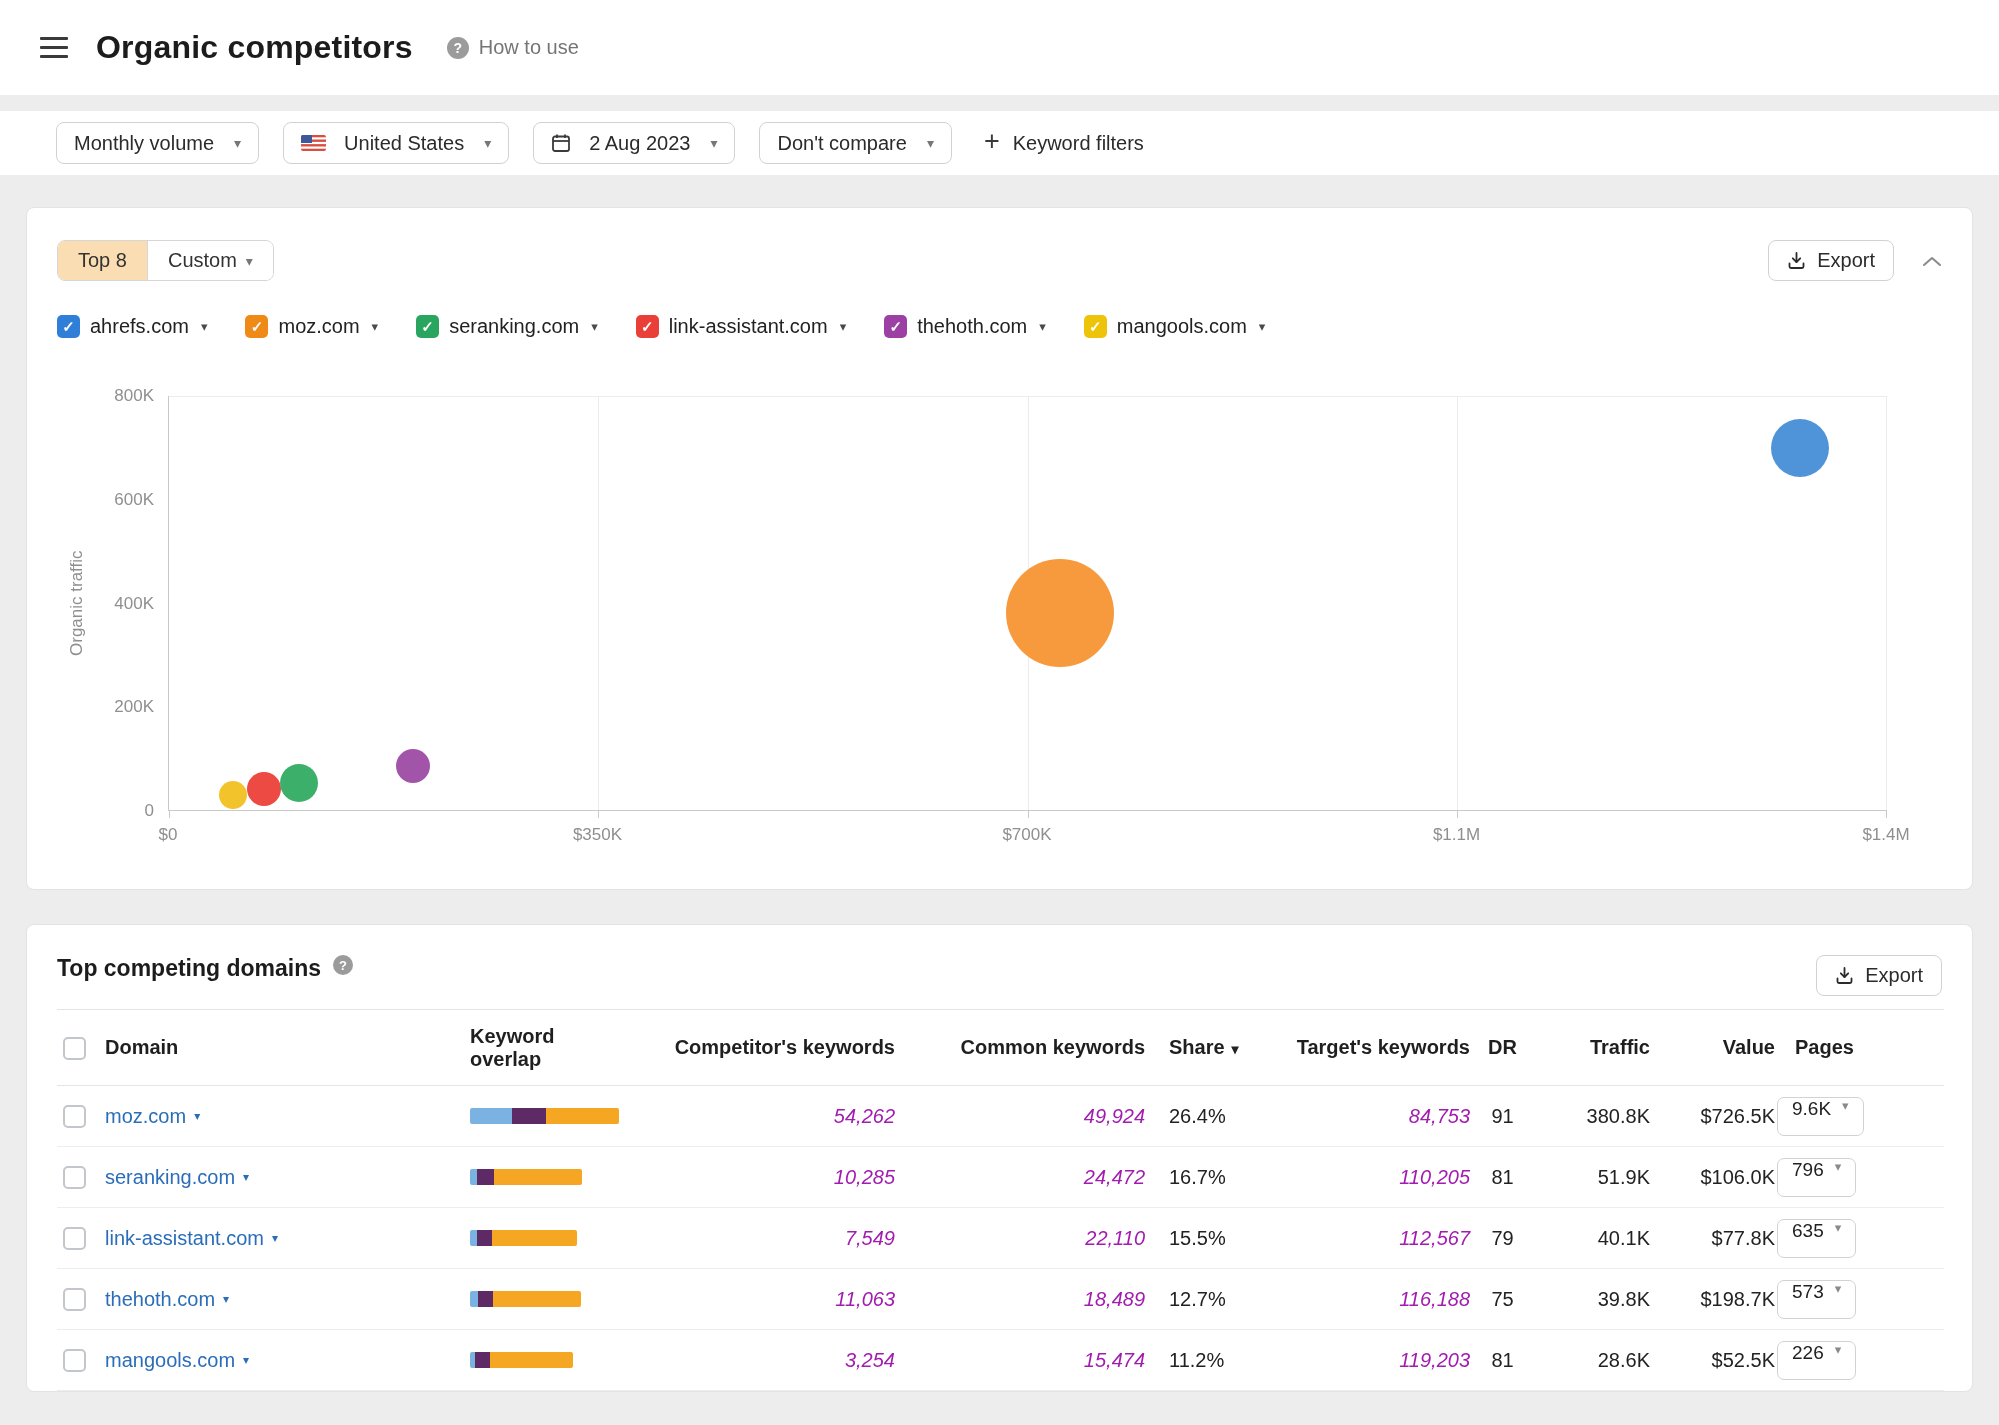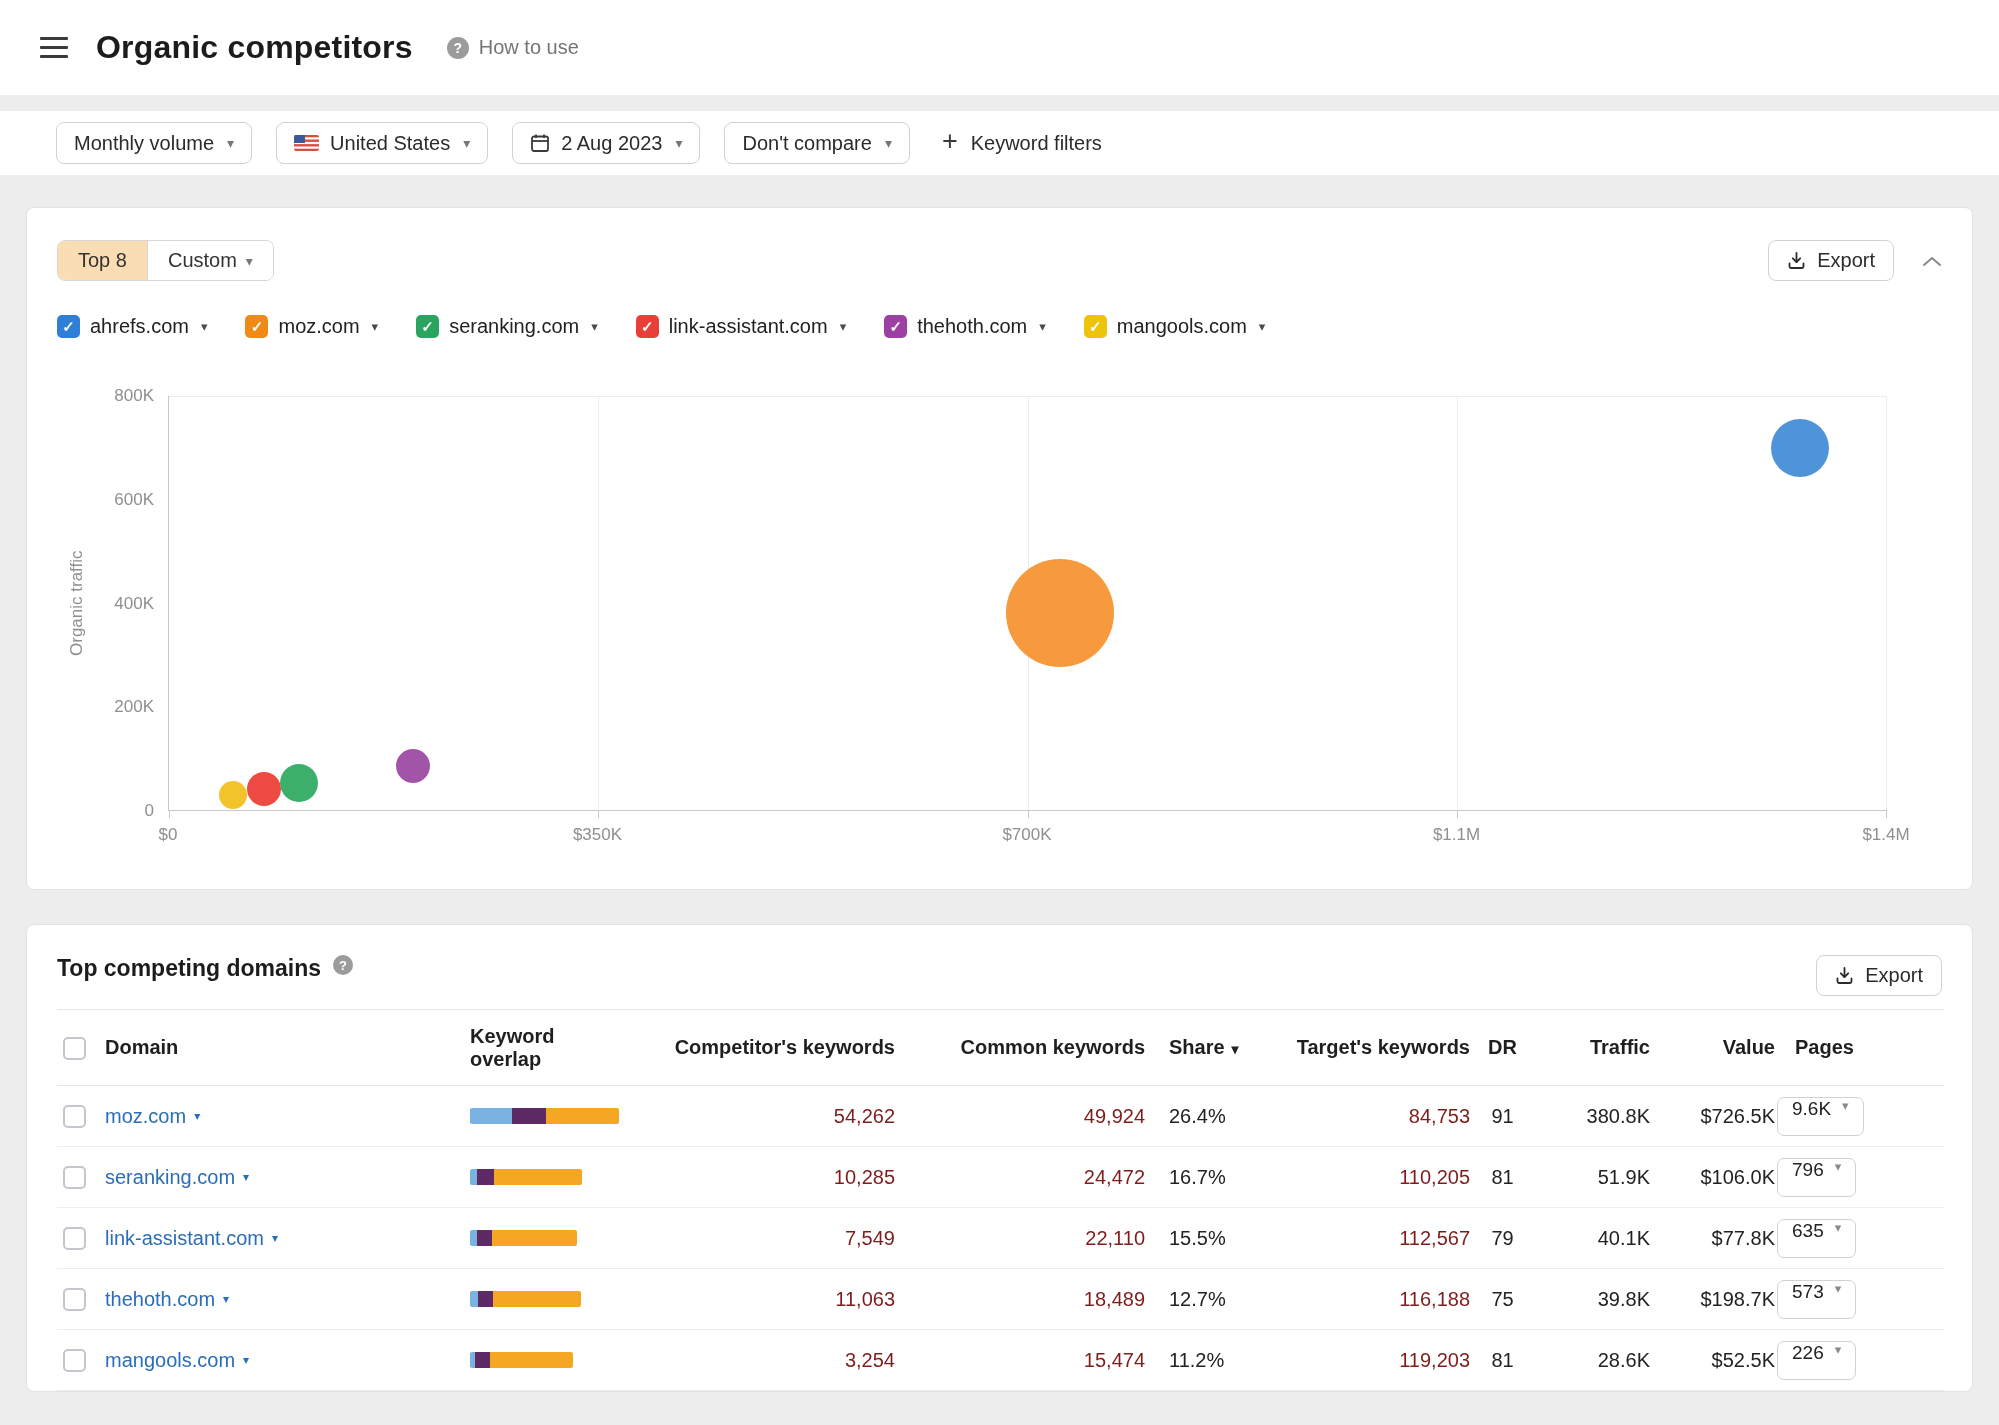--- a/index.html
+++ b/index.html
@@ -10,21 +10,21 @@
   
   .topbar{height:95px;background:#fff;display:flex;align-items:center;padding:0 40px;}
   .hamburger{width:28px;display:flex;flex-direction:column;gap:6px;margin-right:28px;cursor:pointer;}
   .hamburger span{height:3px;background:#3a3a3a;border-radius:1px;}
   .page-title{font-size:32px;font-weight:700;color:#1c1c1c;letter-spacing:.2px;}
   .howto{display:flex;align-items:center;gap:10px;margin-left:34px;color:#757575;font-size:20px;cursor:pointer;}
   .q-icon{width:22px;height:22px;border-radius:50%;background:#9b9b9b;color:#fff;font-size:14px;font-weight:700;display:flex;align-items:center;justify-content:center;flex:0 0 auto;}
 
   
   .filterbar{margin-top:16px;background:#fff;height:64px;display:flex;align-items:center;gap:24px;padding:0 56px;}
-  .fbtn{display:flex;align-items:center;gap:11px;height:42px;padding:0 17px;border:1px solid #d2d2d5;border-radius:8px;background:#fff;font-size:20px;color:#2b2b2b;white-space:nowrap;}
+  .fbtn{display:flex;align-items:center;gap:18px;height:42px;padding:0 17px;border:1px solid #d2d2d5;border-radius:8px;background:#fff;font-size:20px;color:#2b2b2b;white-space:nowrap;}
   .fbtn .caret{color:#777;font-size:14px;margin-left:2px;}
   .fbtn.ghost{border:none;padding:0 8px;gap:13px;}
   .plus{font-size:27px;font-weight:400;color:#3a3a3a;line-height:1;margin-top:-3px;}
   .flag{border-radius:2px;display:block;}
 
   
   .card{margin:32px 26px 0;background:#fff;border:1px solid #e3e3e3;border-radius:8px;}
   .chart-card{padding:32px 30px 40px;}
 
   .chart-toolbar{display:flex;align-items:center;}
@@ -64,21 +64,21 @@
   table.ctable{width:100%;border-collapse:collapse;table-layout:fixed;}
   thead th{border-top:1px solid #e4e4e4;border-bottom:1px solid #e4e4e4;height:76px;font-size:20px;font-weight:700;color:#1f1f1f;text-align:left;vertical-align:middle;padding:0;}
   tbody td{height:61px;border-bottom:1px solid #ededed;font-size:20px;color:#222;vertical-align:middle;padding:0;}
   th.c-num,td.c-num{text-align:right;}
   th.c-dr,td.c-dr{text-align:center;}
   th.c-share,td.c-share{padding-left:24px;text-align:left;}
   th.c-overlap,td.c-overlap{padding-left:45px;}
   th.c-check,td.c-check{padding-left:6px;}
   td.c-pages{padding-left:2px;}
   .checkbox{width:23px;height:23px;border:2px solid #c3c7cb;border-radius:5px;display:inline-block;background:#fff;cursor:pointer;vertical-align:middle;}
-  .blue{color:#7f1d1d;cursor:pointer;text-decoration:none;}
+  .blue{color:#a21caf;cursor:pointer;text-decoration:none;font-style:italic;}
   .domain-link{color:#2a6db9;cursor:pointer;display:inline-flex;align-items:center;gap:8px;}
   .dcaret{font-size:12px;color:#2a6db9;}
   .sort-caret{font-size:14px;margin-left:7px;color:#222;}
   .obar{display:flex;height:16px;border-radius:2px;overflow:hidden;width:fit-content;}
   .obar span{height:100%;display:block;}
   .pages-btn{display:inline-flex;align-items:flex-start;gap:11px;height:39px;padding:0 14px;border:1px solid #d2d2d5;border-radius:7px;background:#fff;font-size:19px;color:#222;}
   .pages-btn .caret{color:#8a8a8a;font-size:13px;}
 </style>
 </head>
 <body>

